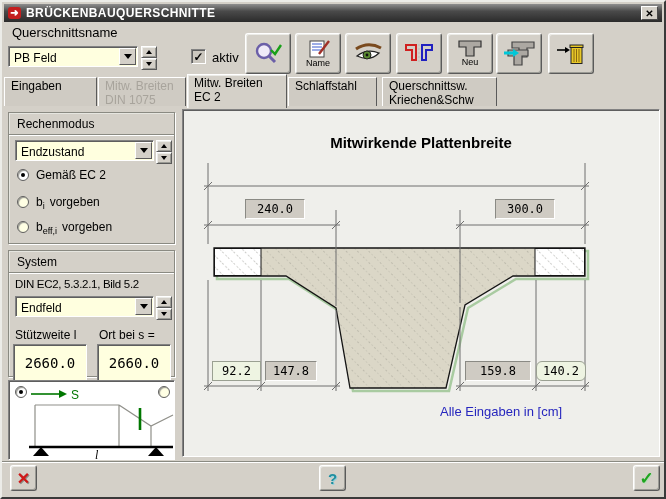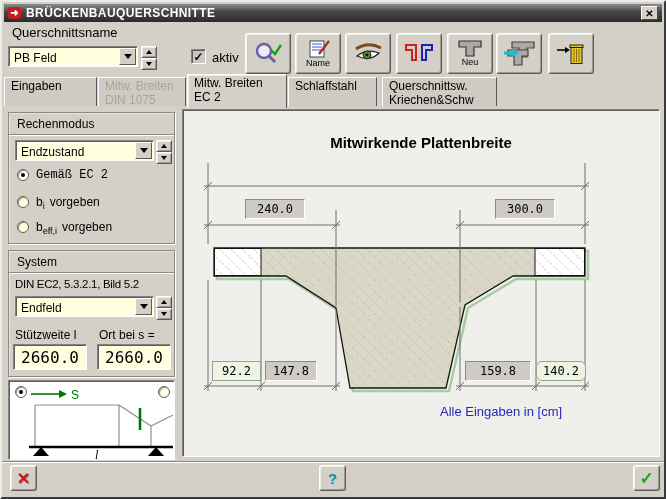--- a/index.html
+++ b/index.html
@@ -65,22 +65,22 @@
   .radio{position:absolute;width:12px;height:12px;border-radius:50%;
     background:#FFFFE4;border:1px solid #5e5e5e;box-shadow:inset 1px 1px 1px #9a9a94;}
   .radio.sel{background:#FFFFFF;}
   .radio.sel::after{content:"";position:absolute;left:3px;top:3px;width:4px;height:4px;
     border-radius:50%;background:#000;}
   .radio-label{position:absolute;font-size:12px;white-space:nowrap;}
   .radio-label sub{font-size:9px;}
   .radio-label .post{margin-left:5px;}
   .small-label{position:absolute;font-size:12px;white-space:nowrap;}
   .norm-label{position:absolute;font-size:11.5px;letter-spacing:-0.3px;white-space:nowrap;}
-  .num-field{position:absolute;height:26px;background:#FFFFDF;
-    font-family:"DejaVu Sans Mono",monospace;font-size:16px;
+  .num-field{position:absolute;height:37px;background:#FFFFDF;
+    font-family:"DejaVu Sans Mono",monospace;font-size:14px;
     display:flex;align-items:center;justify-content:center;}
   
   .mini-panel{position:absolute;left:6px;top:378px;width:167px;height:80px;background:#FFFFFF;}
   
   .canvas{position:absolute;left:180px;top:107px;width:478px;height:348px;background:#EFEFEB;}
   .sec-title{position:absolute;left:0;top:24px;width:100%;text-align:center;
     font-size:15px;font-weight:bold;}
   .dimbox{position:absolute;height:20px;font-family:"DejaVu Sans Mono",monospace;
     font-size:12px;display:flex;align-items:center;justify-content:center;}
   .dimbox.gray{background:#CFCBC3;border:1px solid;border-color:#8A8A84 #FFFFFF #FFFFFF #8A8A84;}
@@ -228,21 +228,21 @@
     <div class="spinner" style="left:147px;top:27px;">
       <button class="spin-btn raised">
           <span class="tri-up sm"></span>
         </button>
       <button class="spin-btn raised">
           <span class="tri-down sm"></span>
         </button>
     </div>
 
     <span class="radio sel" style="left:8px;top:56px;"></span>
-    <span class="radio-label" style="left:27px;top:55px;font-family:Liberation Mono, monospace;">Gemäß EC 2</span>
+    <span class="radio-label" style="left:27px;top:55px;">Gemäß EC 2</span>
 
     <span class="radio" style="left:8px;top:83px;"></span>
     <span class="radio-label" style="left:27px;top:82px;">
       <span>b</span><sub>i</sub><span class="post">vorgeben</span>
     </span>
 
     <span class="radio" style="left:8px;top:108px;"></span>
     <span class="radio-label" style="left:27px;top:107px;">
       <span>b</span><sub>eff,i</sub><span class="post">vorgeben</span>
     </span>

